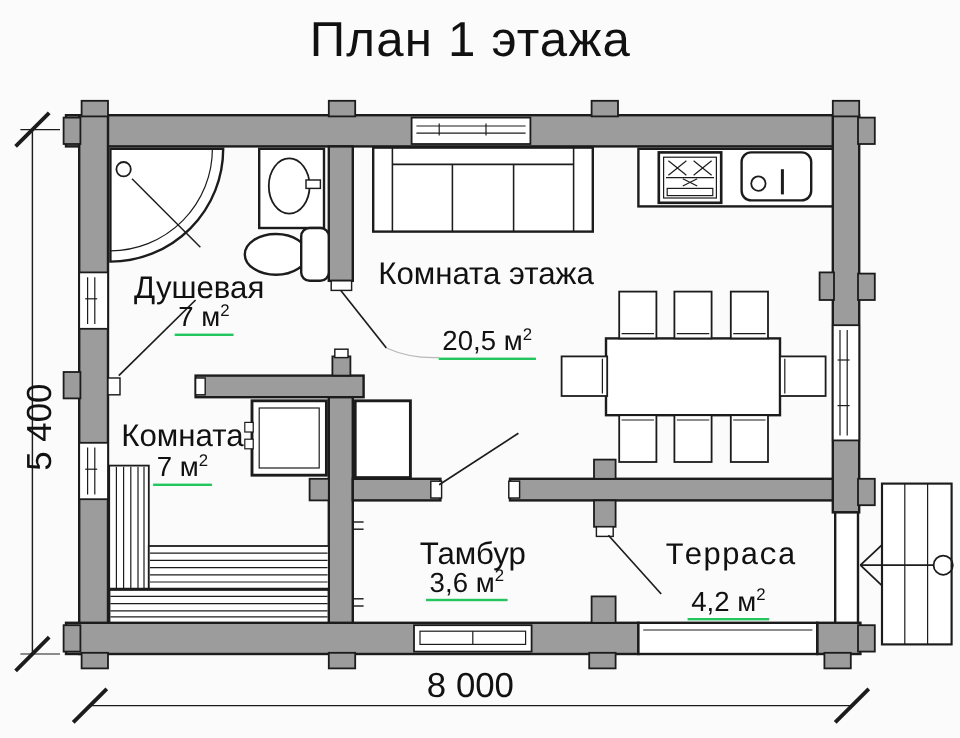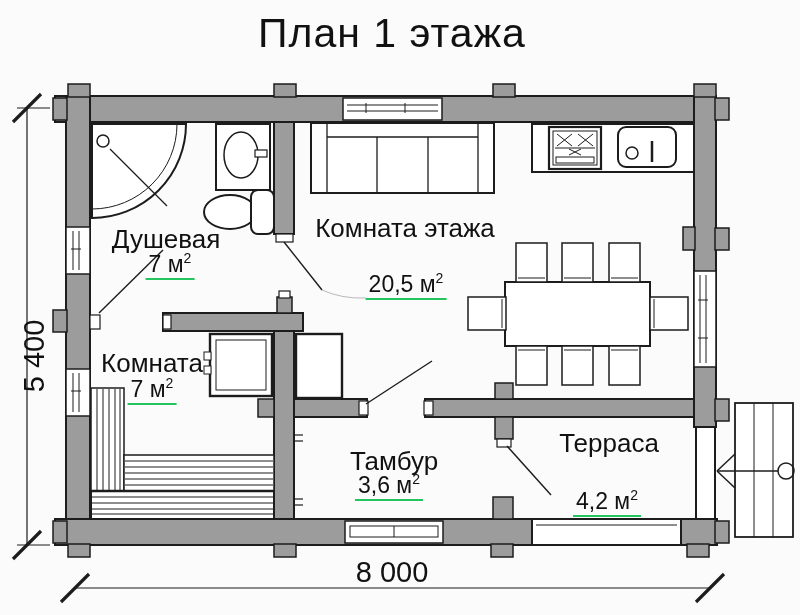--- a/index.html
+++ b/index.html
@@ -274,19 +274,19 @@
 <div class="txt room-name" style="left:152px;top:348px;">Комната</div>
 <div class="txt room-area" style="left:152px;top:376px;">
   <span class="u"><span>7 м</span><sup>2</sup></span>
 </div>
 
 <div class="txt room-name" style="left:394px;top:446px;">Тамбур</div>
 <div class="txt room-area" style="left:389px;top:472px;">
   <span class="u"><span>3,6 м</span><sup>2</sup></span>
 </div>
 
-<div class="txt room-name" style="left:609px;top:428px;">Терраса</div>
+<div class="txt room-name" style="left:609px;top:448px;font-family:Liberation Mono, monospace;">Терраса</div>
 <div class="txt room-area" style="left:607px;top:488px;">
   <span class="u"><span>4,2 м</span><sup>2</sup></span>
 </div>
 
 <div class="txt dim dim-w">8 000</div>
 <div class="txt dim dim-h">5 400</div>
 
 </body></html>

